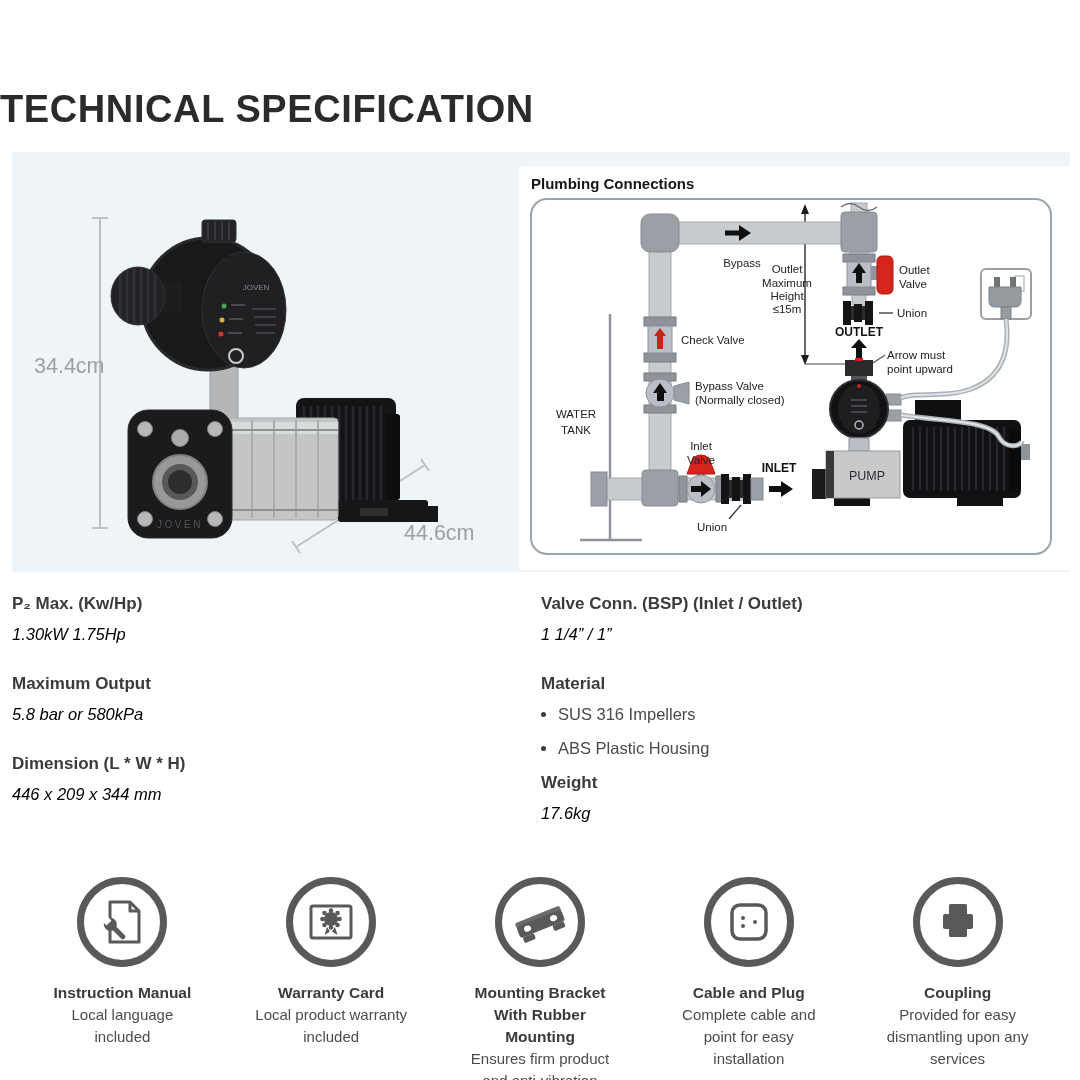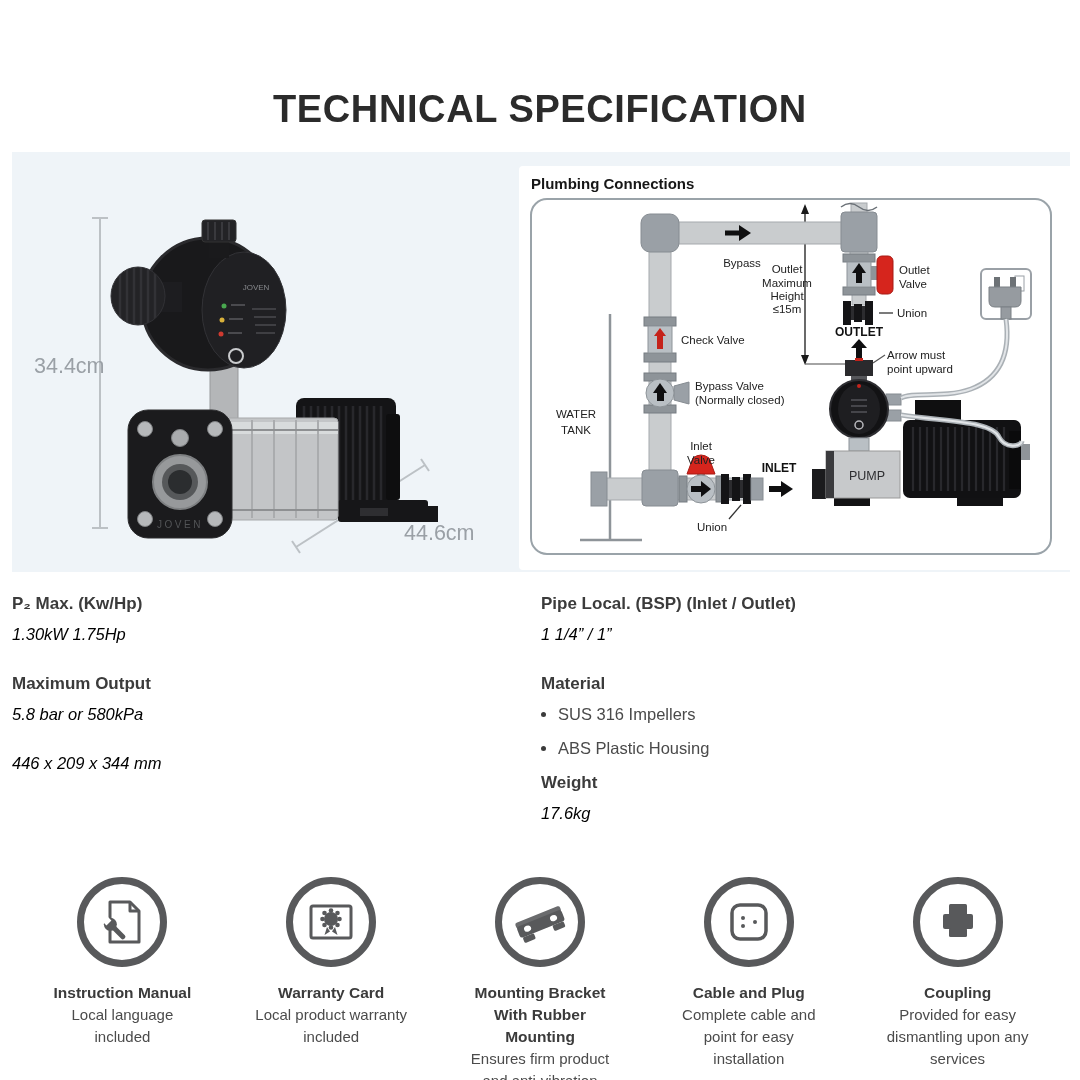--- a/index.html
+++ b/index.html
@@ -1,20 +1,20 @@
 <!DOCTYPE html>
 <html><head>
 <meta charset="utf-8">
 <style>
   * { margin:0; padding:0; box-sizing:border-box; }
   html,body { background:#ffffff; }
   body { width:1080px; height:1080px; font-family:"Liberation Sans", sans-serif; position:relative; overflow:hidden; }
   .page { position:absolute; inset:0; }
 
-  .page-title { position:absolute; top:88px; left:0; width:100%; text-align:center;
+  .page-title { position:absolute; top:88px; left:0; width:100%; 
     font-size:38px; font-weight:600; letter-spacing:0.6px; color:#2b2b2b; }
 
   .panel { position:absolute; left:12px; top:152px; width:1058px; height:420px; background:#eff4f8; }
 
   .product-svg { position:absolute; left:12px; top:170px; width:500px; height:400px; }
 
   .diagram-card { position:absolute; left:519px; top:166px; width:592px; height:404px; background:#ffffff; border-radius:4px; }
   .diagram-title { position:absolute; left:12px; top:9px; font-size:15px; font-weight:700; color:#171717; }
   .diagram-svg { position:absolute; left:10px; top:31px; width:524px; height:362px; }
   .dlabel { font-size:11.5px; fill:#222222; }
@@ -345,25 +345,26 @@
     <div>
       <div>
         <div class="spec-label">P₂ Max. (Kw/Hp)</div>
         <div class="spec-value">1.30kW 1.75Hp</div>
       </div>
       <div>
         <div class="spec-label">Maximum Output</div>
         <div class="spec-value">5.8 bar or 580kPa</div>
       </div>
       <div>
+        <div class="spec-label">Dimension (L * W * H)</div>
         <div class="spec-value">446 x 209 x 344 mm</div>
       </div>
     </div>
     <div>
-      <div class="spec-label">Pipe Local. (BSP) (Inlet / Outlet)</div>
+      <div class="spec-label">Valve Conn. (BSP) (Inlet / Outlet)</div>
       <div class="spec-value">1 1/4” / 1”</div>
       <div class="spec-label">Material</div>
       <ul class="mat-list">
         <li>
             <span class="dot"></span>
             <span>SUS 316 Impellers</span>
           </li>
         <li>
             <span class="dot"></span>
             <span>ABS Plastic Housing</span>

